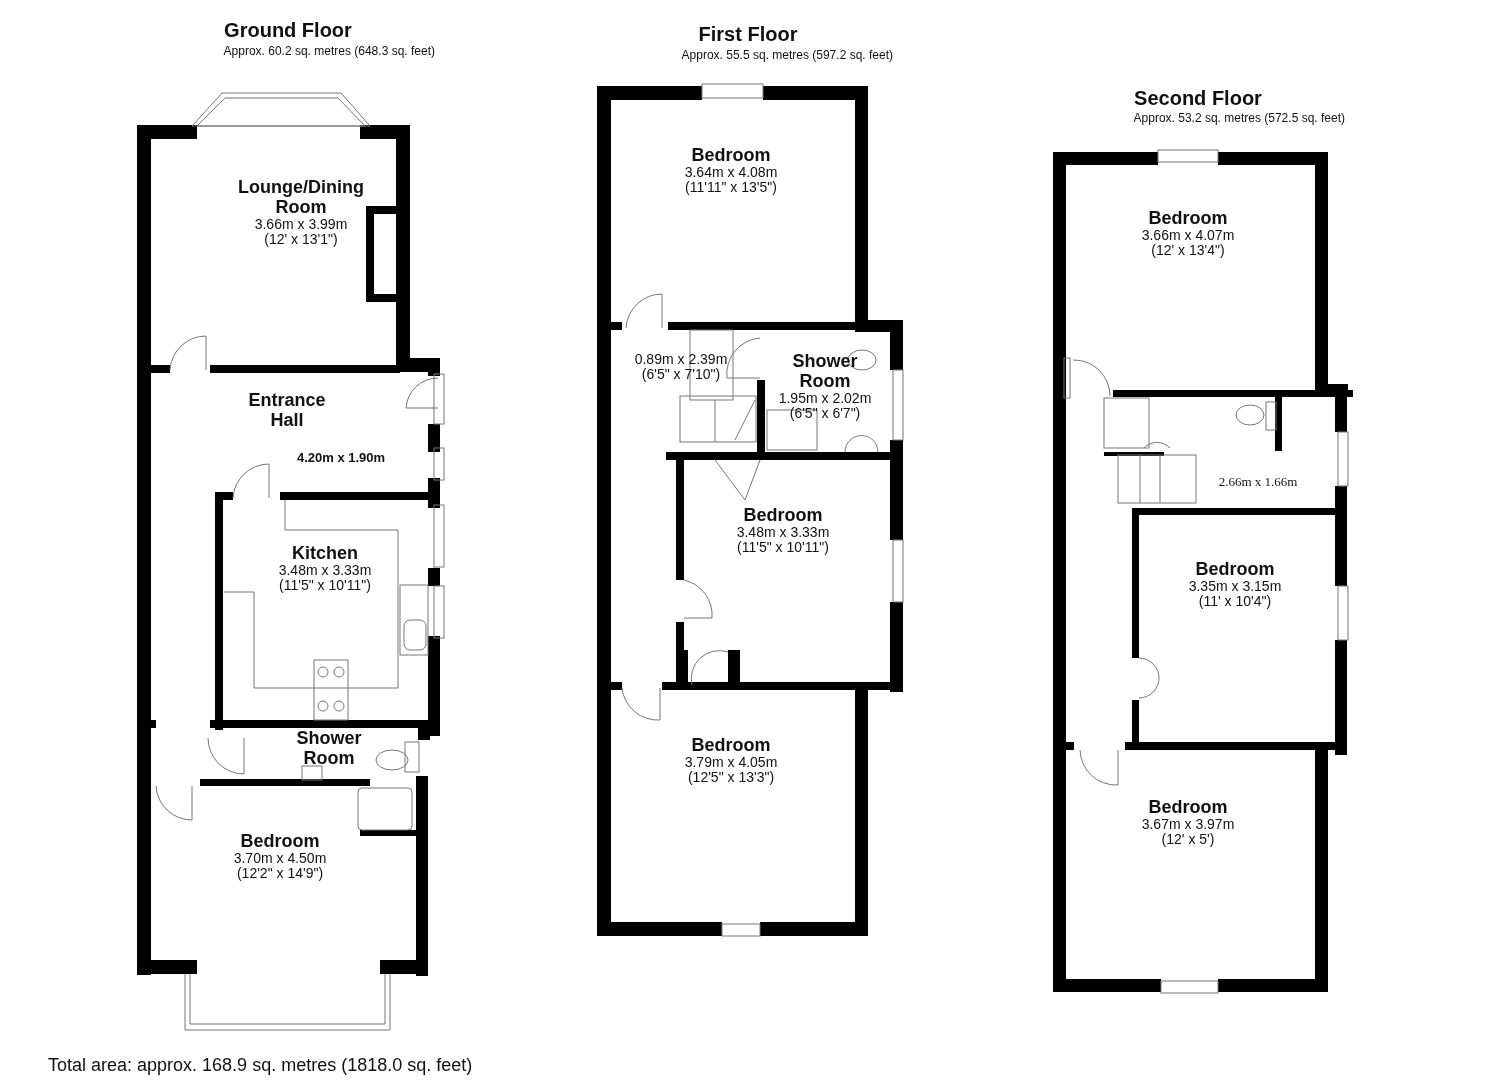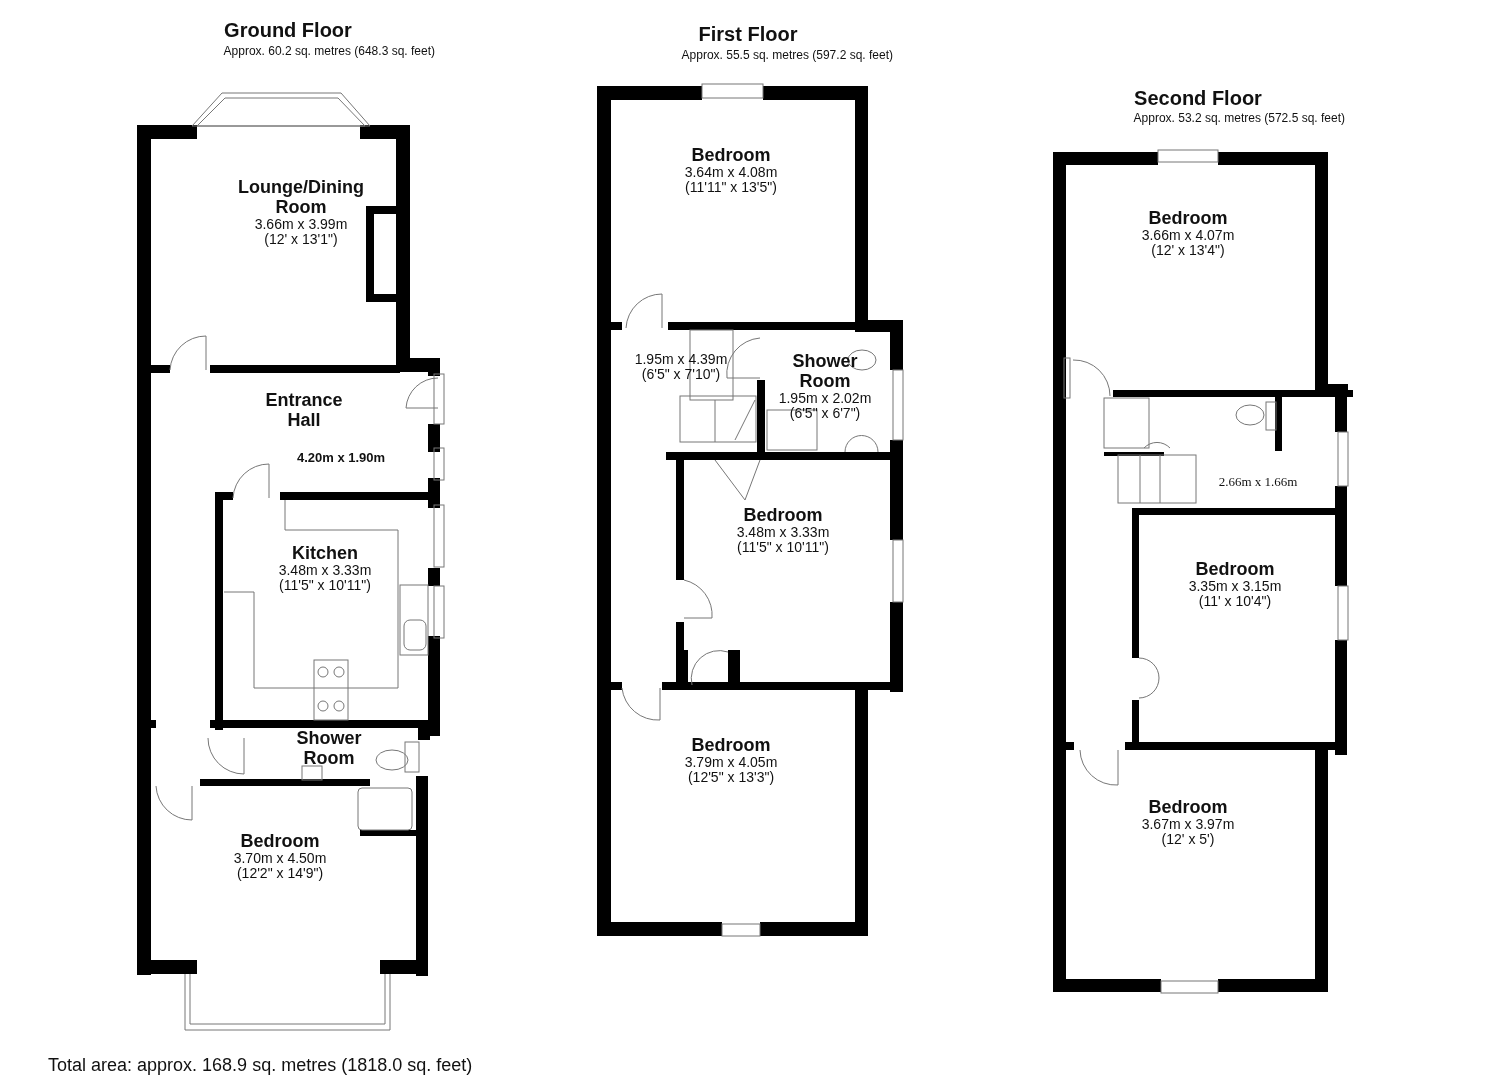--- a/index.html
+++ b/index.html
@@ -168,21 +168,21 @@
 
 <div class="floor-title" style="left:1098px; width:200px; top:87px;">Second Floor</div>
 <div class="floor-sub" style="left:1045px; width:300px; top:111px;">Approx. 53.2 sq. metres (572.5 sq. feet)</div>
 
 <div class="rlabel" style="left:269px; top:177px;margin-left:32px;">
   <div class="rname">Lounge/Dining</div>
   <div class="rname">Room</div>
   <div class="rdim">3.66m x 3.99m</div>
   <div class="rdim">(12' x 13'1")</div>
 </div>
-<div class="rlabel" style="left:304px; top:390px;">
+<div class="rlabel" style="left:287px; top:390px;">
   <div class="rname">Entrance</div>
   <div class="rname">Hall</div>
 </div>
 <div class="rlabel rdim rdim-bold" style="left:341px; top:450px;">4.20m x 1.90m</div>
 <div class="rlabel" style="left:325px; top:543px;">
   <div class="rname">Kitchen</div>
   <div class="rdim">3.48m x 3.33m</div>
   <div class="rdim">(11'5" x 10'11")</div>
 </div>
 <div class="rlabel" style="left:329px; top:728px;">
@@ -194,21 +194,21 @@
   <div class="rdim">3.70m x 4.50m</div>
   <div class="rdim">(12'2" x 14'9")</div>
 </div>
 
 <div class="rlabel" style="left:731px; top:145px;">
   <div class="rname">Bedroom</div>
   <div class="rdim">3.64m x 4.08m</div>
   <div class="rdim">(11'11" x 13'5")</div>
 </div>
 <div class="rlabel" style="left:681px; top:352px;">
-  <div class="rdim">1.95m x 4.39m</div>
+  <div class="rdim">0.89m x 2.39m</div>
   <div class="rdim">(6'5" x 7'10")</div>
 </div>
 <div class="rlabel" style="left:825px; top:351px;">
   <div class="rname">Shower</div>
   <div class="rname">Room</div>
   <div class="rdim">1.95m x 2.02m</div>
   <div class="rdim">(6'5" x 6'7")</div>
 </div>
 <div class="rlabel" style="left:783px; top:505px;">
   <div class="rname">Bedroom</div>

